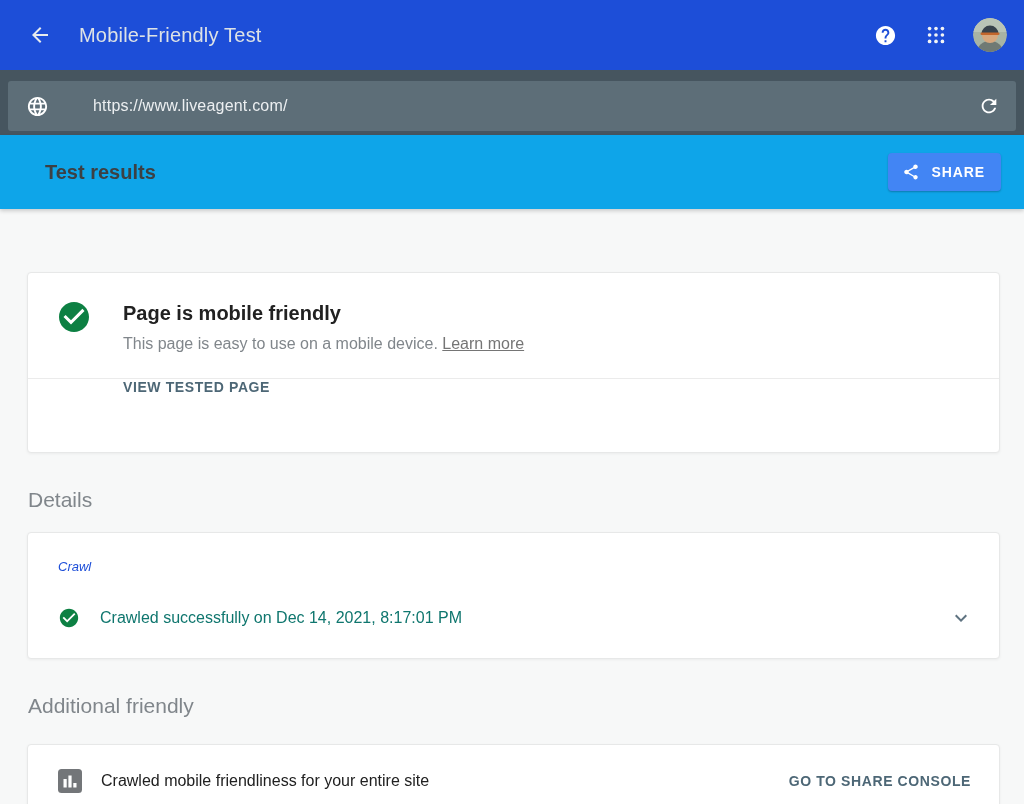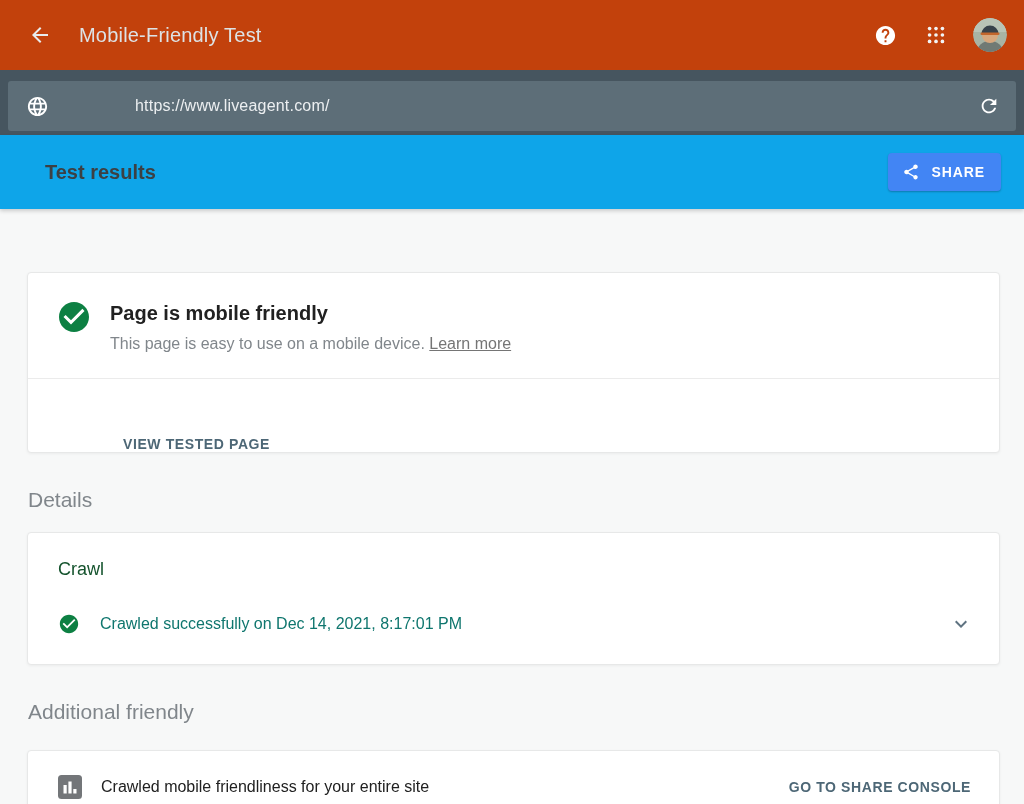--- a/index.html
+++ b/index.html
@@ -5,35 +5,35 @@
   * { margin:0; padding:0; box-sizing:border-box; }
   html,body { width:1024px; height:804px; }
   body {
     font-family:"Liberation Sans","DejaVu Sans",sans-serif;
     background:#f7f8f8;
     overflow:hidden;
   }
 
   
   .app-bar {
-    height:70px; background:#c2410c;
+    height:70px; background:#1d4ed8;
     display:flex; align-items:center;
     padding:0 17px 0 28px;
   }
   .icon-btn { background:none; border:none; cursor:pointer; display:flex; align-items:center; justify-content:center; padding:0; }
   .app-title { color:#dde2e5; font-size:20px; font-weight:400; margin-left:27px; letter-spacing:.2px; }
   .app-bar-right { margin-left:auto; display:flex; align-items:center; }
   .app-bar-right .icon-btn { margin-left:28px; }
   .avatar { width:34px; height:34px; border-radius:50%; overflow:hidden; margin-left:26px; cursor:pointer; flex:none; }
 
   
   .url-section { height:65px; background:#46555f; padding:11px 8px 0; }
   .url-pill {
     height:50px; background:#5d6e78; border-radius:3px;
-    display:flex; align-items:center; padding:0 16px 0 18px;gap:42px;
+    display:flex; align-items:center; padding:0 16px 0 18px;
   }
   .url-text { margin-left:44px; color:#eceff1; font-size:16px; letter-spacing:.2px; cursor:text; }
   .refresh-btn { margin-left:auto; }
 
   
   .results-bar {
     height:74px; background:#0ea5e9;
     display:flex; align-items:center;
     padding:0 23px 0 45px;
     box-shadow:0 2px 4px rgba(0,0,0,.18);
@@ -50,31 +50,31 @@
 
   
   .content { padding:63px 24px 0 27px; }
   .card {
     background:#fff; width:973px;
     border:1px solid #e7e8e8; border-radius:4px;
     box-shadow:0 1px 3px rgba(0,0,0,.05);
   }
 
   .result-main { display:flex; align-items:flex-start; padding:26px 24px 25px 28px; border-bottom:1px solid #ebebeb; }
-  .result-text { margin-left:18px; }
+  .result-text { margin-left:31px; }
   .result-title { font-size:20px; font-weight:bold; color:#212121; margin-top:3px; }
   .result-desc { font-size:16px; color:#80868b; margin-top:10px; }
   .learn-more { color:#757575; text-decoration:underline; cursor:pointer; }
-  .card-action { height:73px; display:flex; align-items:flex-end; padding-left:95px; }
+  .card-action { height:73px; display:flex; align-items:flex-start; padding-left:95px; }
   .text-action { font-size:14px; font-weight:bold; color:#4d6776; letter-spacing:.6px; cursor:pointer; background:none; border:none; padding:0; }
 
   .section-label { margin:35px 0 20px 1px; color:#80868b; font-size:21px; }
 
   .crawl-card { padding-top:26px; }
-  .crawl-label { margin-left:30px; font-size:18px; color:#14532d; }
+  .crawl-label { margin-left:30px; font-size:13px; color:#1d4ed8;font-style:italic; }
   .crawl-row { display:flex; align-items:center; margin-top:32px; padding:0 26px 28px 30px; cursor:pointer; }
   .crawl-status { margin-left:20px; font-size:16px; color:#0f766e; }
   .crawl-row .chev { margin-left:auto; }
 
   .resource-card { margin-top:26px; height:74px; display:flex; align-items:center; padding:0 28px 0 30px; }
   .resource-text { margin-left:19px; font-size:16px; color:#212121; }
   .resource-card .text-action { margin-left:auto; }
 
   svg { display:block; }
 </style>

